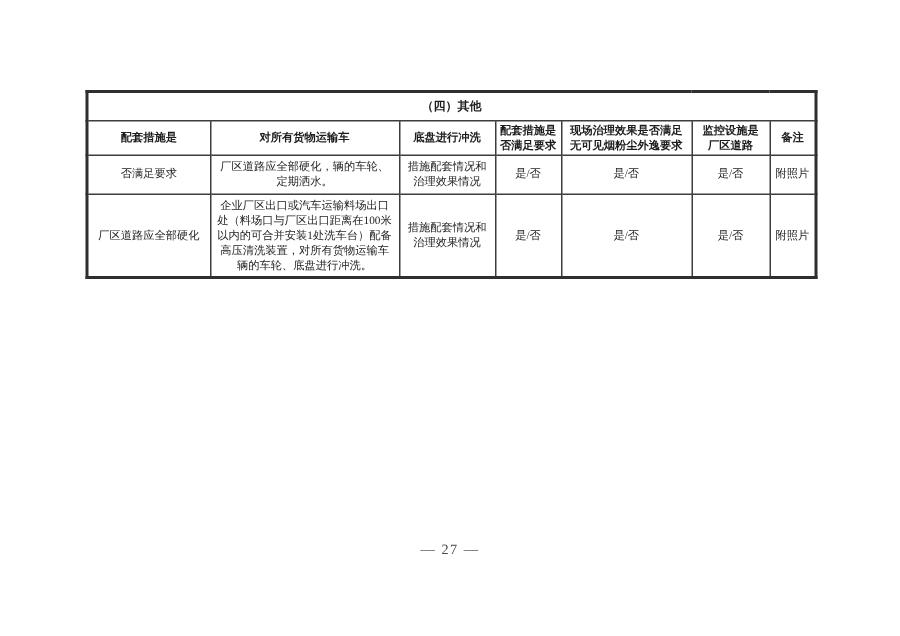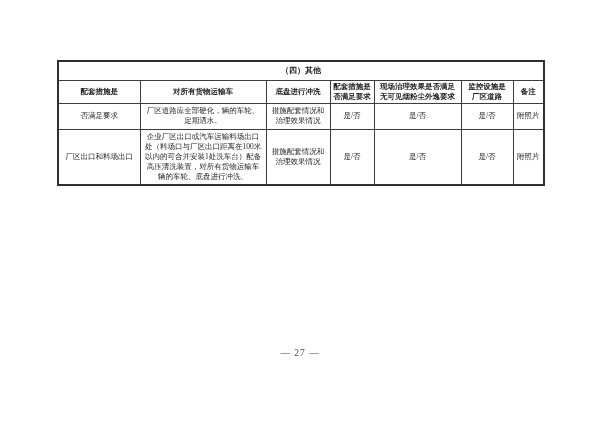--- a/index.html
+++ b/index.html
@@ -57,21 +57,21 @@
   tr.r-row1 td { height: 26px; }
   tr.r-row2 td { height: 56px; }
   .left {
     text-align: left;
     padding: 2px 5px;
   }
   .pre { white-space: pre-line; }
   .footer {
     position: absolute;
     left: 0; right: 0;
-    top: 348px;
+    top: 362px;
     text-align: center;
     font-size: 9.5px;
     letter-spacing: 1px;
     color: var(--muted);
   }
 </style>
 </head>
 <body>
 
 <div class="page">
@@ -107,21 +107,21 @@
         <td class="left pre">厂区道路应全部硬化，辆的车轮、
 定期洒水。</td>
         <td class="pre">措施配套情况和
 治理效果情况</td>
         <td>是/否</td>
         <td>是/否</td>
         <td>是/否</td>
         <td>附照片</td>
       </tr>
       <tr class="r-row2">
-        <td>厂区出口和料场出口</td>
+        <td>厂区道路应全部硬化</td>
         <td class="left pre">企业厂区出口或汽车运输料场出口
 处（料场口与厂区出口距离在100米
 以内的可合并安装1处洗车台）配备
 高压清洗装置，对所有货物运输车
 辆的车轮、底盘进行冲洗。</td>
         <td class="pre">措施配套情况和
 治理效果情况</td>
         <td>是/否</td>
         <td>是/否</td>
         <td>是/否</td>

